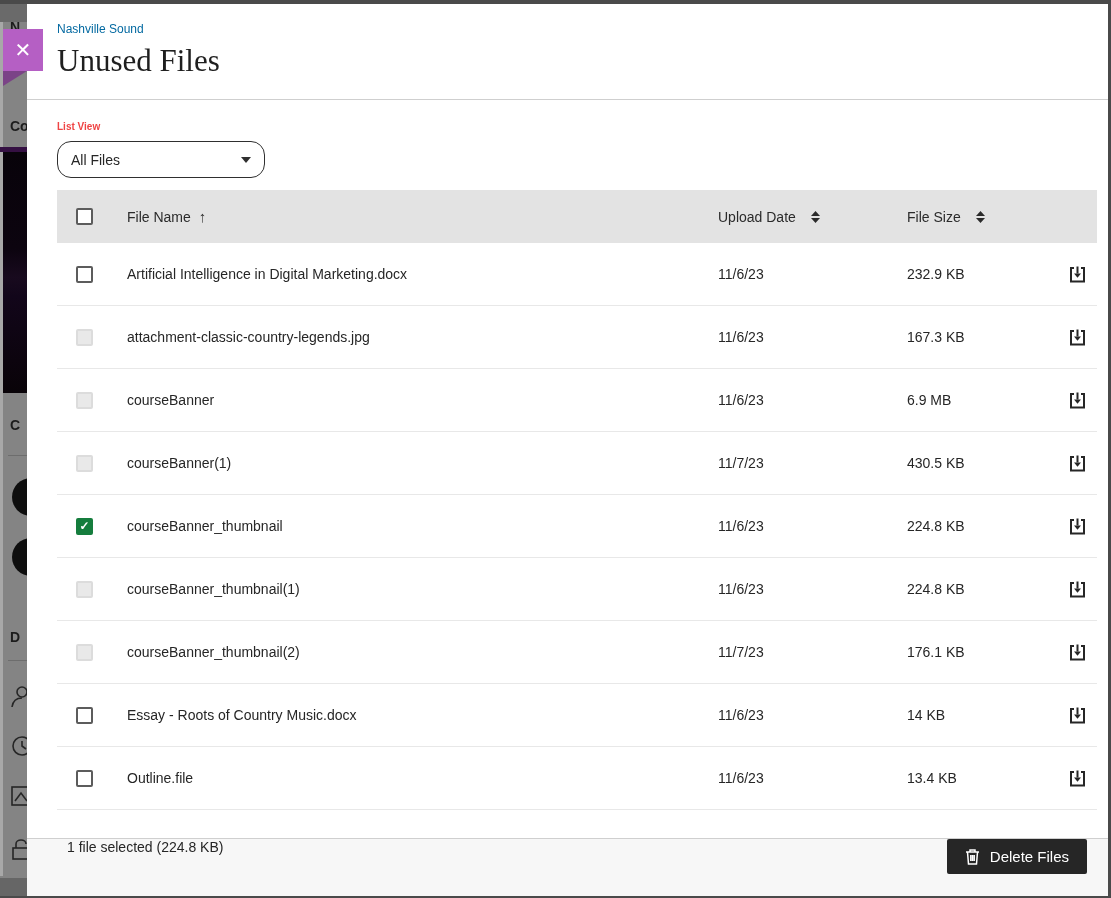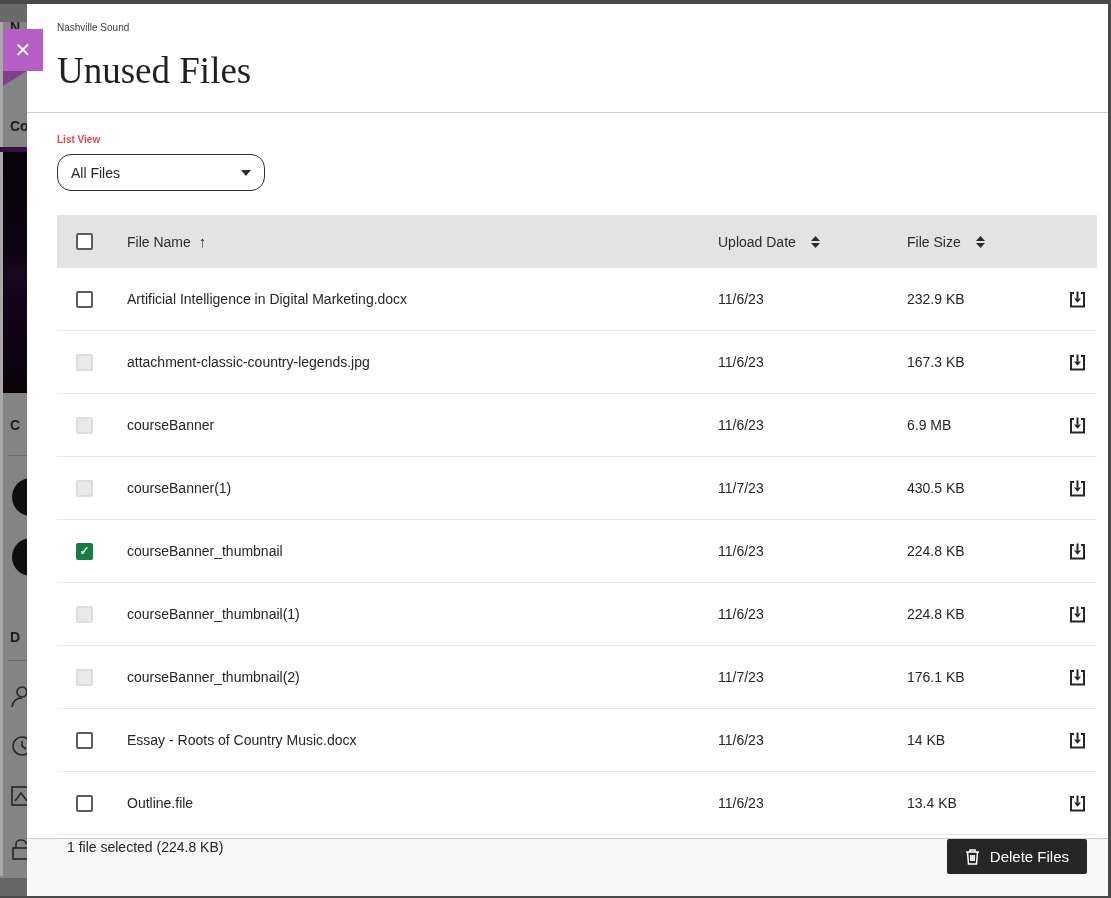--- a/index.html
+++ b/index.html
@@ -41,34 +41,34 @@
              background:var(--accent); color:#fff; border:none; z-index:60;
              font-size:20px; line-height:42px; text-align:center; cursor:pointer;
              font-family:"Liberation Sans", sans-serif;}
   .close-fold{position:absolute; left:3px; top:71px; width:0; height:0; z-index:55;
               border-top:15px solid var(--fold); border-right:24px solid transparent;}
 
   
   .modal{position:absolute; left:27px; top:4px; width:1081px; height:892px;
          background:#fff; z-index:10; display:flex; flex-direction:column;}
   .modal-header{padding:18px 30px 20px 30px; border-bottom:1px solid #cfcfcf; flex:0 0 auto;}
-  .breadcrumb{font-size:10px; color:#404040; margin-bottom:16px;}
-  .modal-title{font-family:"Liberation Serif", serif; font-size:37px; font-weight:500; color:#1f1f1f;}
+  .breadcrumb{font-size:12px; color:#0369a1; margin-bottom:7px;}
+  .modal-title{font-family:"Liberation Serif", serif; font-size:31px; font-weight:500; color:#1f1f1f;}
 
   .modal-body{flex:1 1 auto; padding:0 14px 0 30px; overflow:hidden;}
 
   .listview-label{margin-top:21px; font-size:10px; font-weight:700; color:#ef4444;}
   .filter-select{margin-top:9px; width:208px; height:37px; border:1px solid #2f2f2f; border-radius:14px;
                  background:#fff; display:flex; align-items:center; justify-content:space-between;
                  padding:0 13px; font-size:14px; color:#262626; cursor:pointer;}
   .caret-down{width:0; height:0; border-left:5px solid transparent; border-right:5px solid transparent;
               border-top:6px solid #2f2f2f;}
 
   
-  .file-table{margin-top:24px; width:1040px;}
+  .file-table{margin-top:12px; width:1040px;}
   .t-row{display:grid; grid-template-columns:70px 1fr 189px 150px 40px; align-items:center;}
   .t-head{background:var(--hdr-gray); height:53px; font-size:14px; color:#2b2b2b;}
   .t-body .t-row{height:63px; border-bottom:1px solid #e8e8e8; font-size:14px; color:#262626;}
   .cell-cb{padding-left:19px;}
   .cell-name{display:flex; align-items:center; gap:8px; padding-right:10px; overflow:hidden; white-space:nowrap;}
   .sort-asc{font-size:15px; color:#333;}
   .cell-date,.cell-size{display:flex; align-items:center; gap:15px;}
   .sort-both{display:inline-block;}
   .cell-dl{display:flex; justify-content:center;}
   .dl-btn{background:none; border:none; cursor:pointer; padding:2px; display:flex;}

